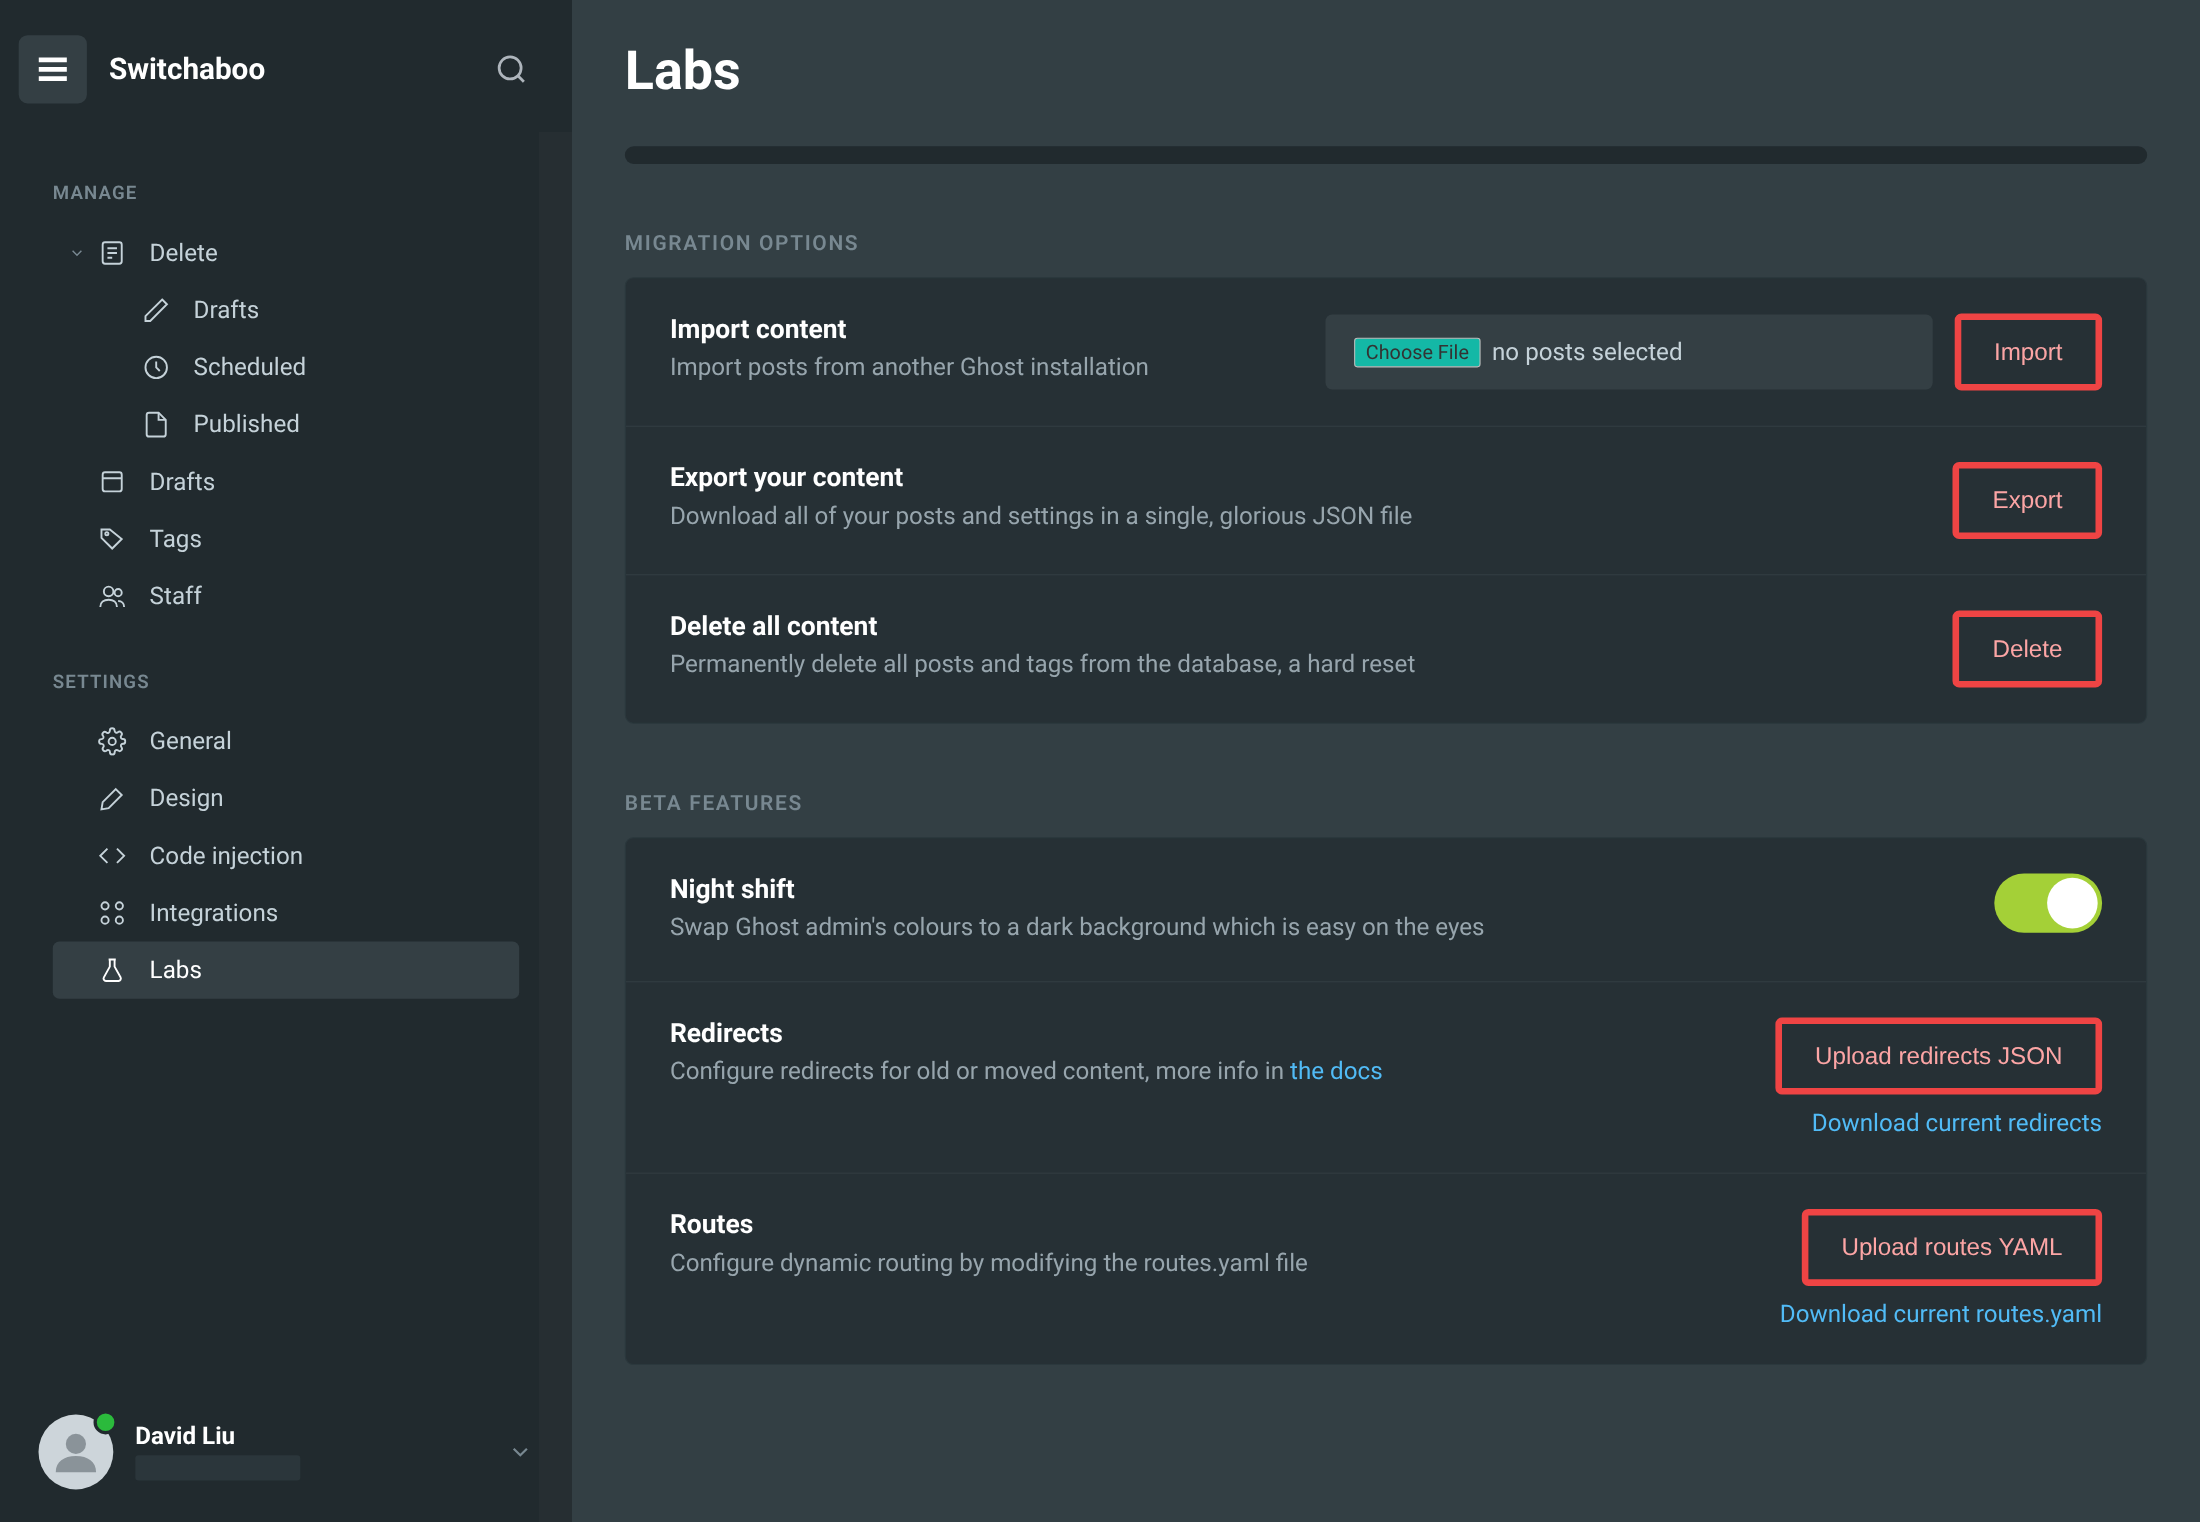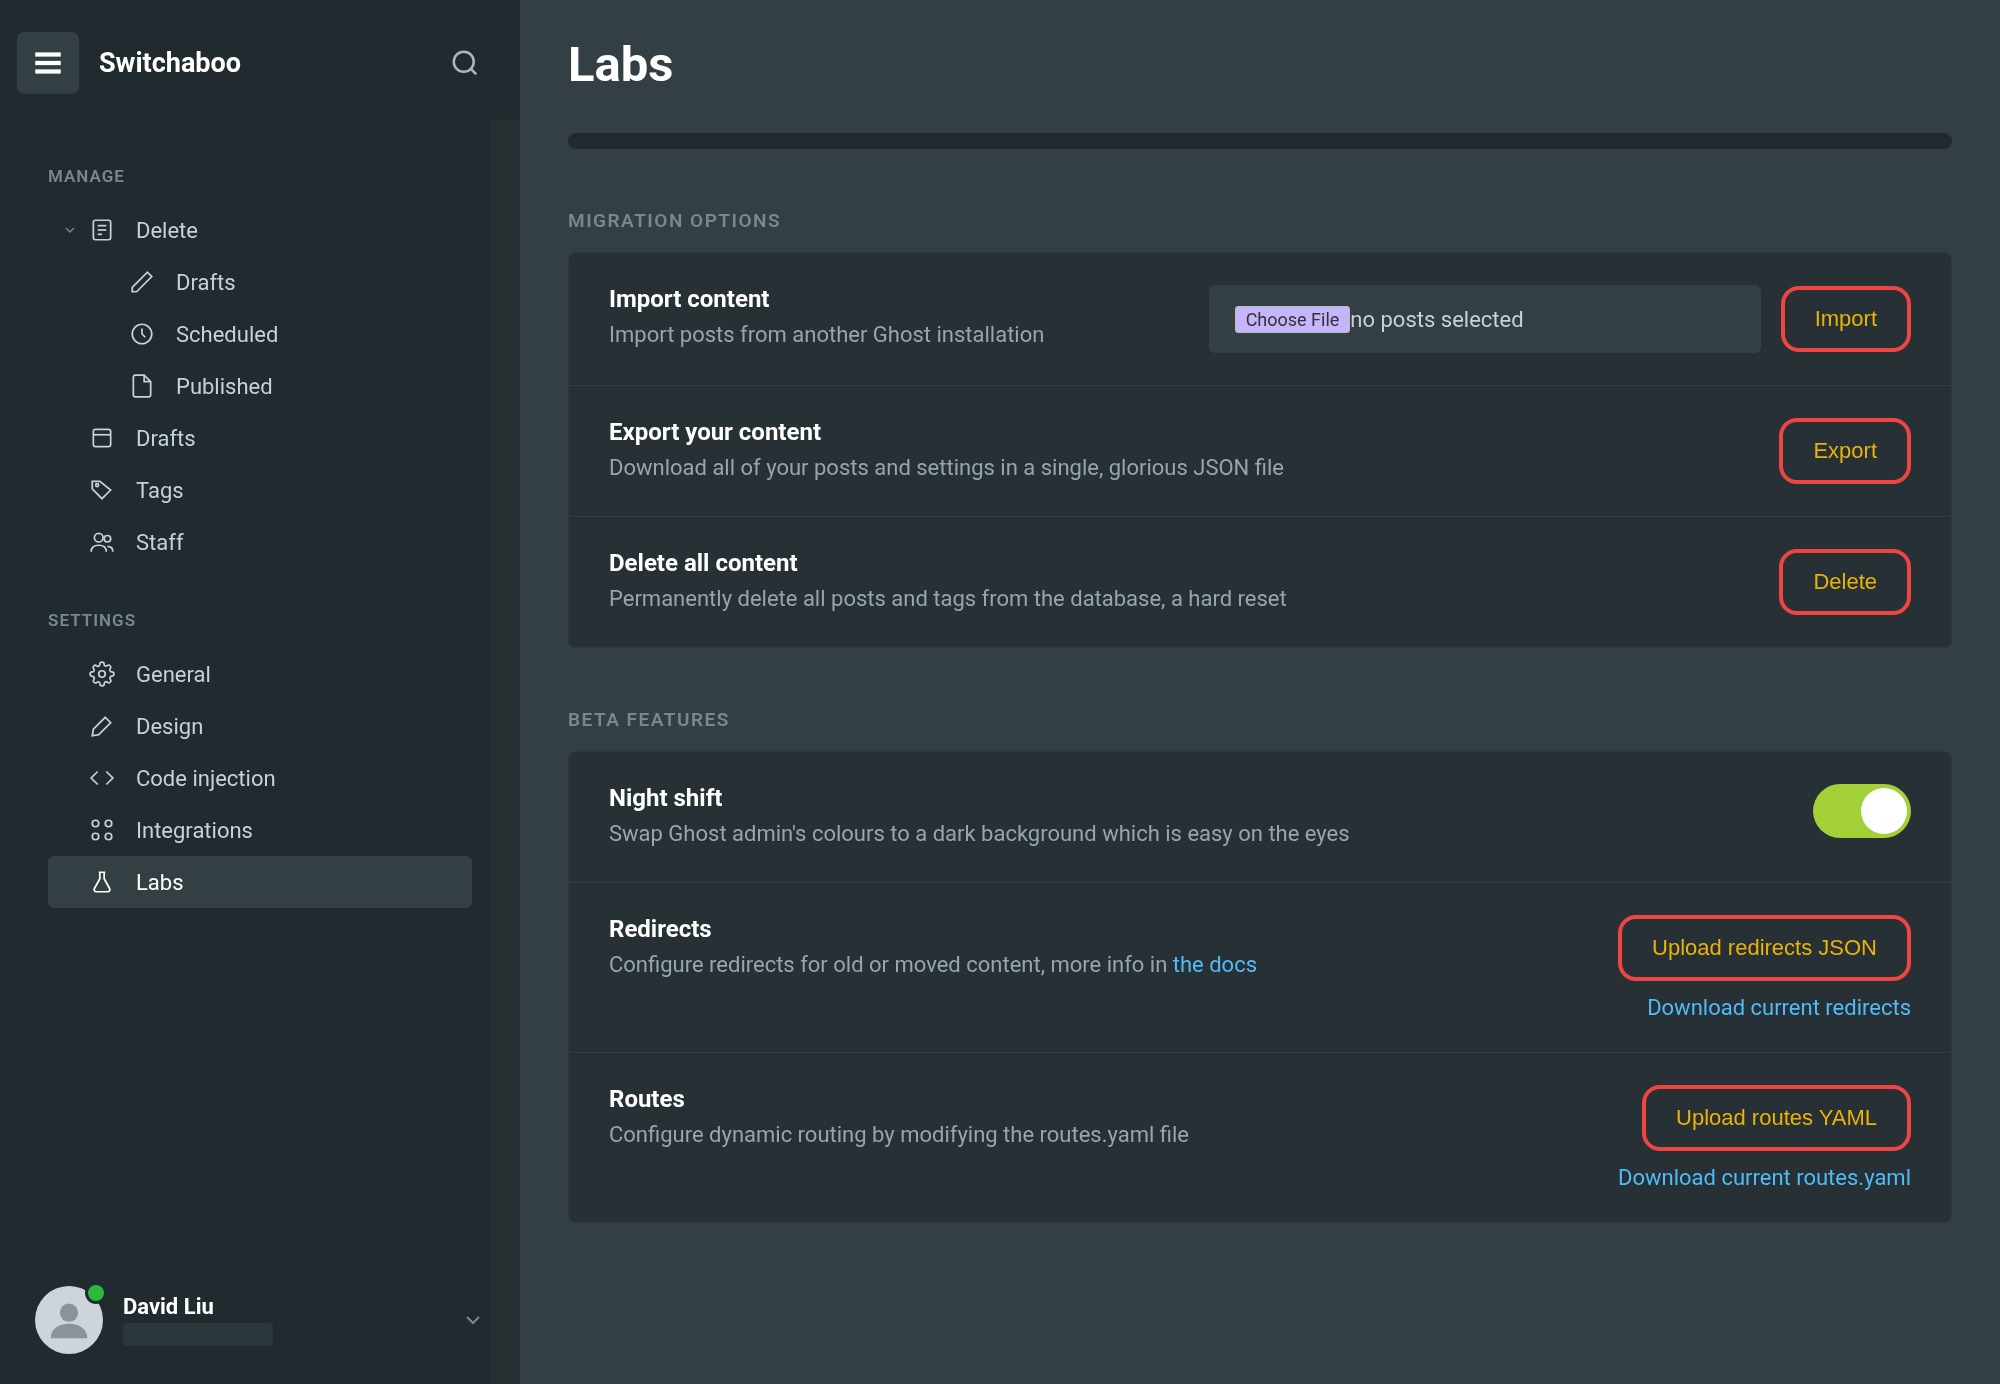--- a/index.html
+++ b/index.html
@@ -218,35 +218,36 @@
   height: 68px;
   background: #343f44;
   border-radius: 6px;
   display: flex;
   align-items: center;
   padding: 10px 26px;
   font-size: 22px;
   color: #c5d2d9;
 }
 .file-choose {
-  background: #c4b5fd;
+  background: #14b8a6;
   color: #333;
   font-size: 18px;
   border-radius: 3px;
   border: 1px solid #bbb;
   padding: 2px 10px;
+  margin-right: 10px;
 }
 .btn {
   background: #263035;
-  border: 4px solid #ef4444;
-  color: #eab308;
+  border: 6px solid #ef4444;
+  color: #fca5a5;
   font-size: 22px;
   font-weight: 500;
   padding: 16px 30px;
-  border-radius: 18px;
+  border-radius: 6px;
   cursor: pointer;
 }
 .link-text {
   color: #51bbf6;
   font-size: 22px;
   cursor: pointer;
 }
 .toggle {
   width: 98px;
   height: 54px;

